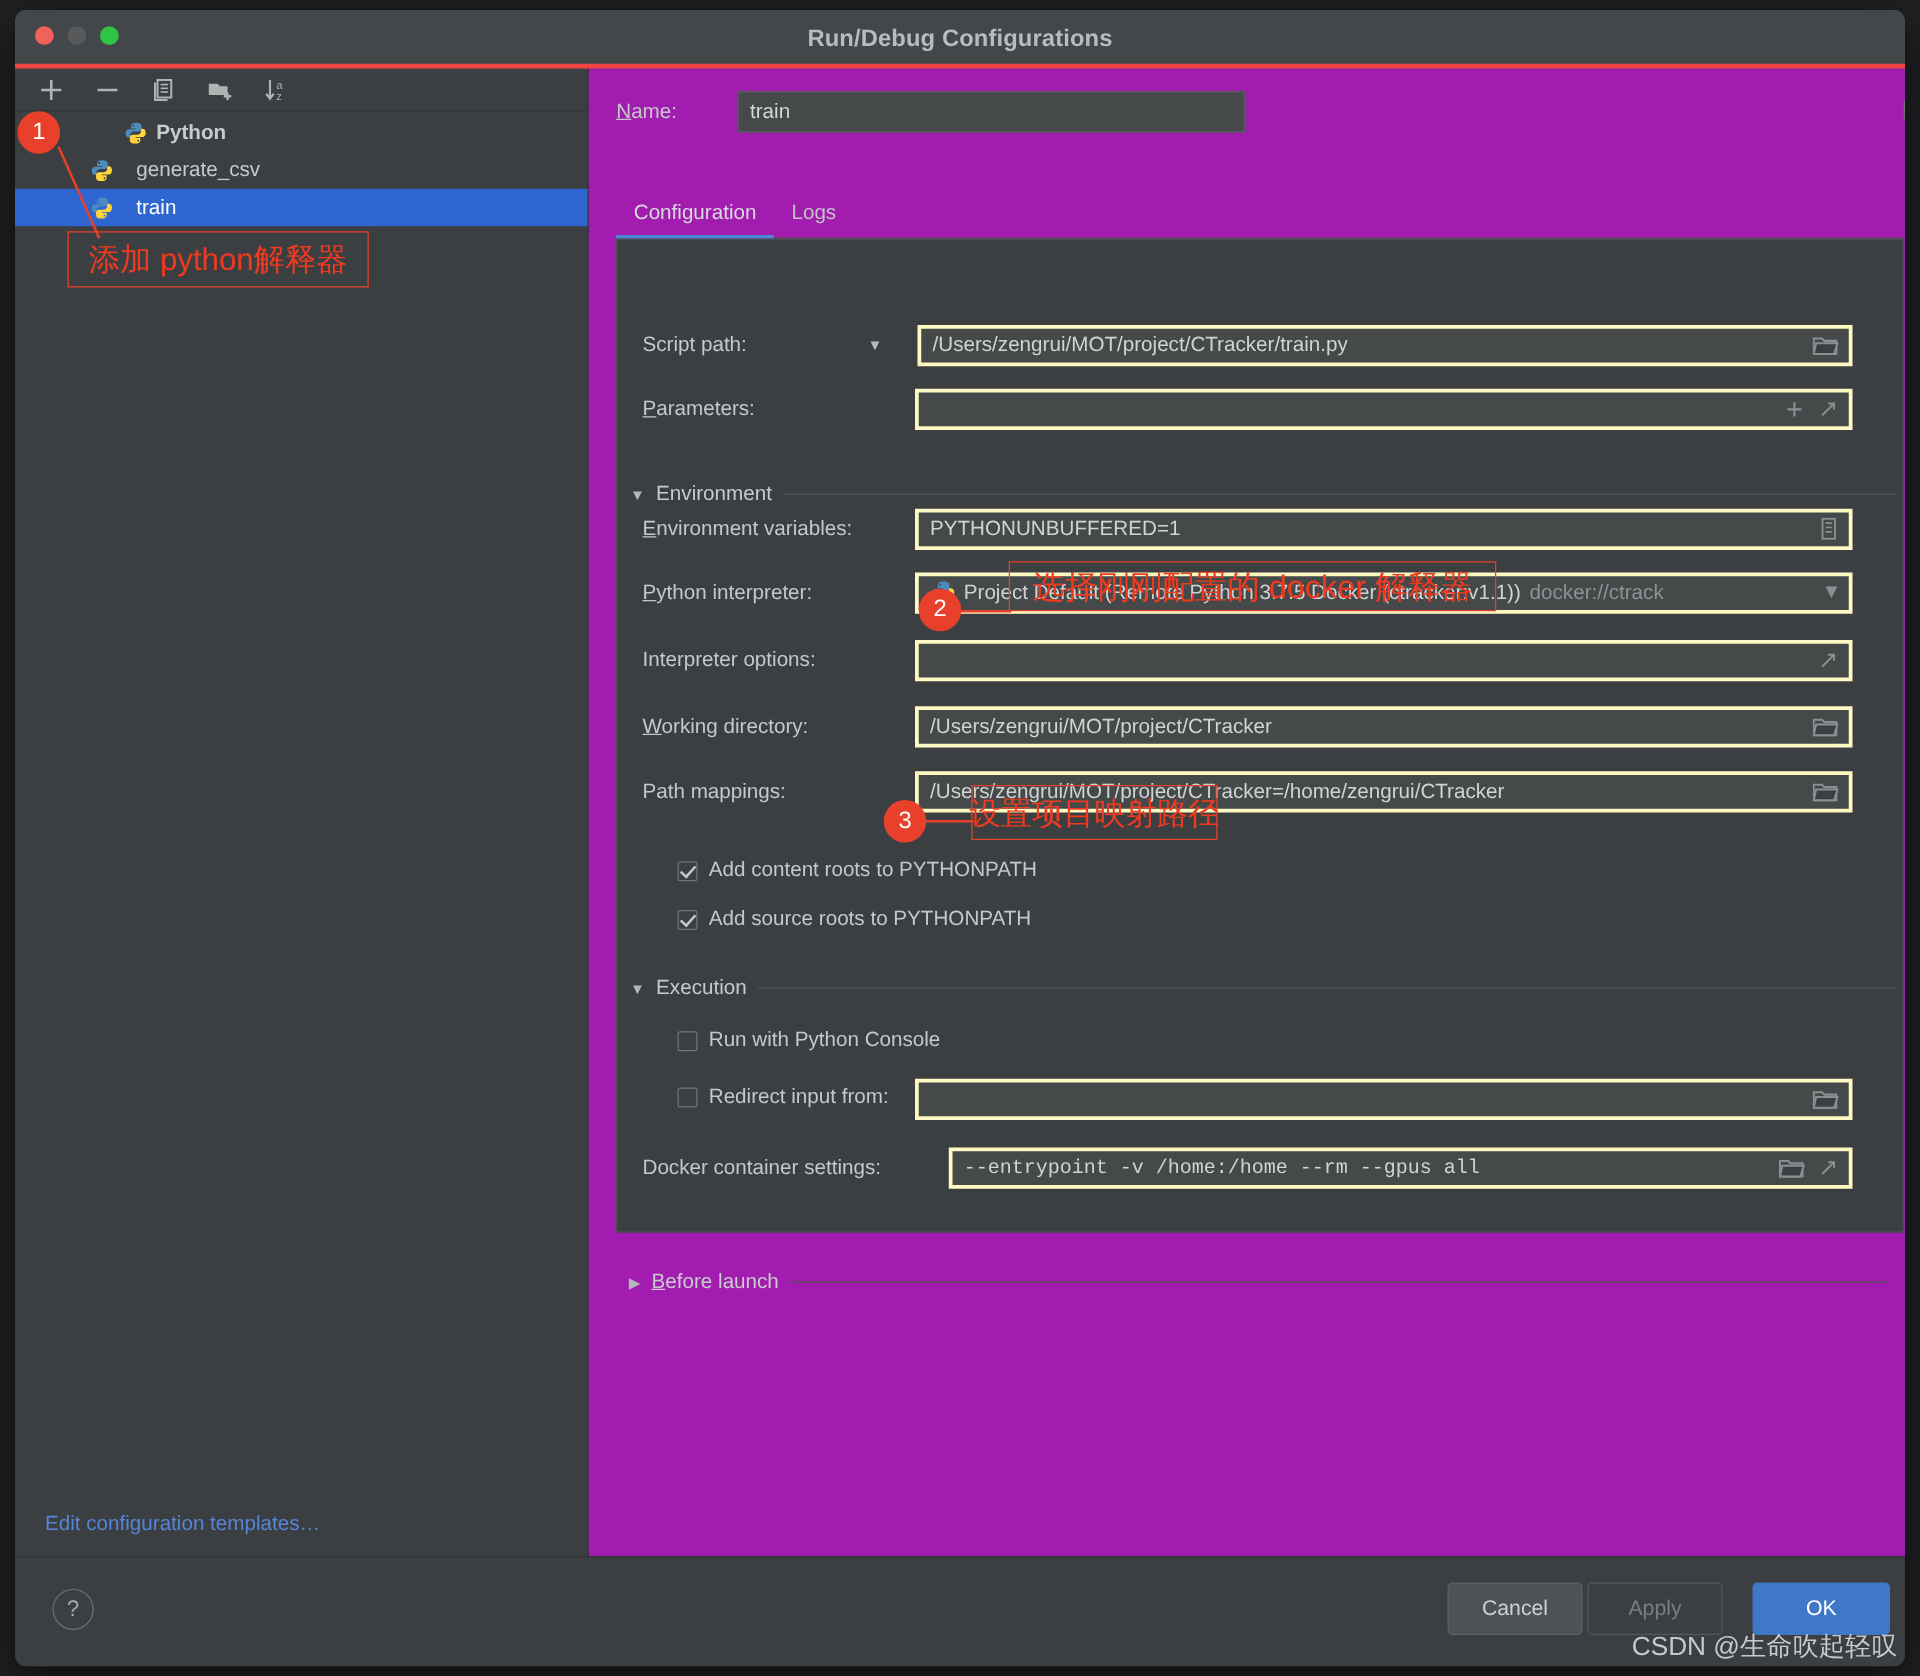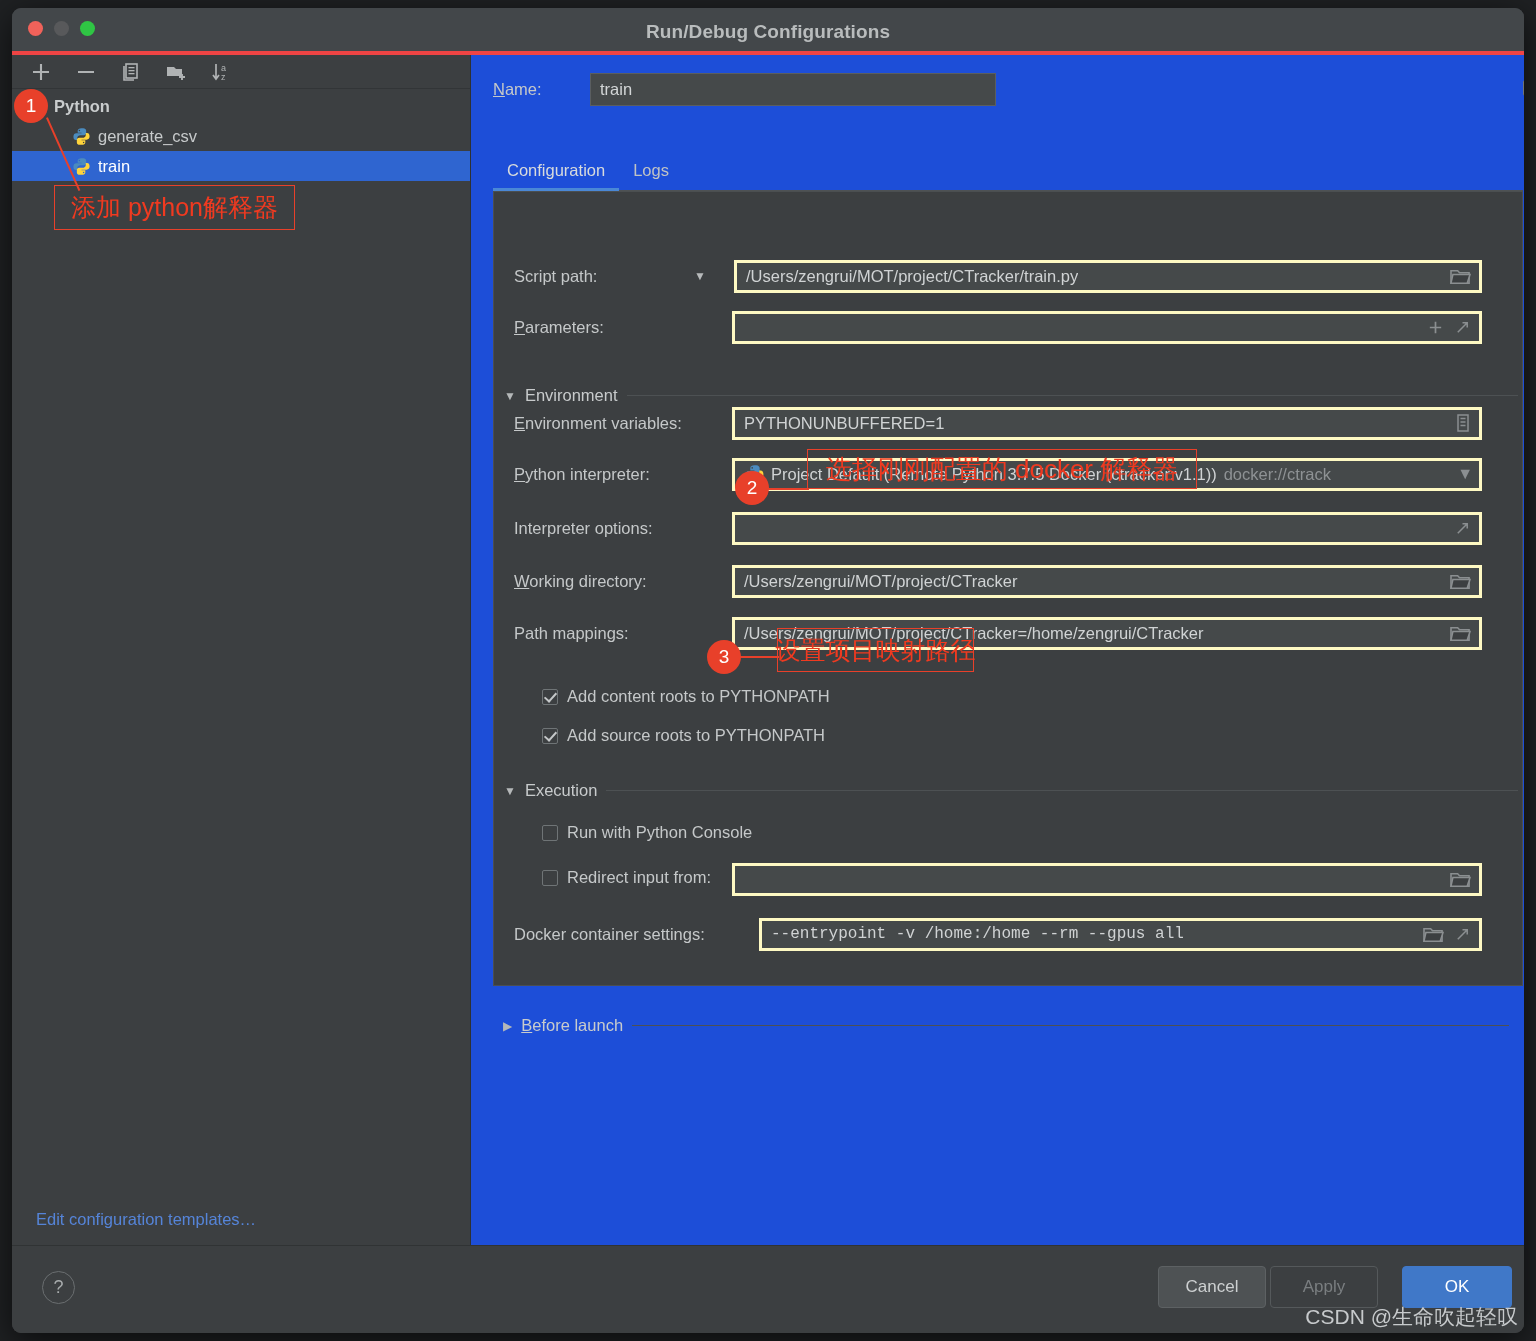--- a/index.html
+++ b/index.html
@@ -64,35 +64,35 @@
   .tb-btn {
     width: 30px; height: 26px;
     display: flex; align-items: center; justify-content: center;
     color: #a9acad;
   }
   #tree { position: relative; padding-top: 2px; flex: 1; }
   .tree-row {
     height: 30px; display: flex; align-items: center;
     font-size: 16.5px; color: #c7cacb; padding-left: 36px;
   }
-  .tree-row.root { font-weight: bold; color: #c9cccd; padding-left: 16px; }
-  .tree-row.child { padding-left: 60px; }
+  .tree-row.root { font-weight: bold; color: #c9cccd; padding-left: 44px; margin-left: 43px; }
+  .tree-row.child { padding-left: 60px; gap: 11px; }
   .tree-row.selected { background: #2f65d0; color: #ffffff; }
   .py-ico { width: 19px; height: 19px; margin-right: 7px; flex: 0 0 auto; }
 
   #edit-templates {
     position: absolute; left: 24px; bottom: 16px;
     font-size: 16.5px; color: #5584d8;
     white-space: nowrap;
   }
 
   
   #main {
     flex: 1; position: relative;
-    background: #1d4ed8;
+    background: #a21caf;
     padding: 0;
   }
   #name-row {
     position: absolute; left: 22px; top: 18px;
     display: flex; align-items: center;
     width: 1030px;
   }
   #name-label { font-size: 16.5px; color: #c5c8c9; width: 97px; }
   #name-label u { text-decoration: underline; }
   #name-input {

